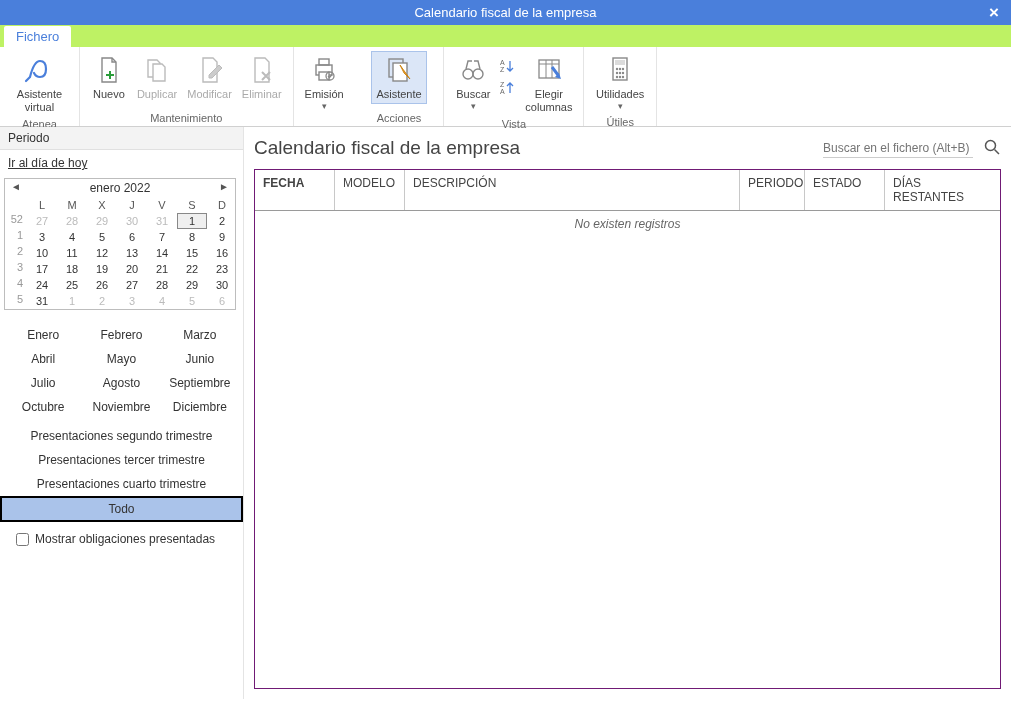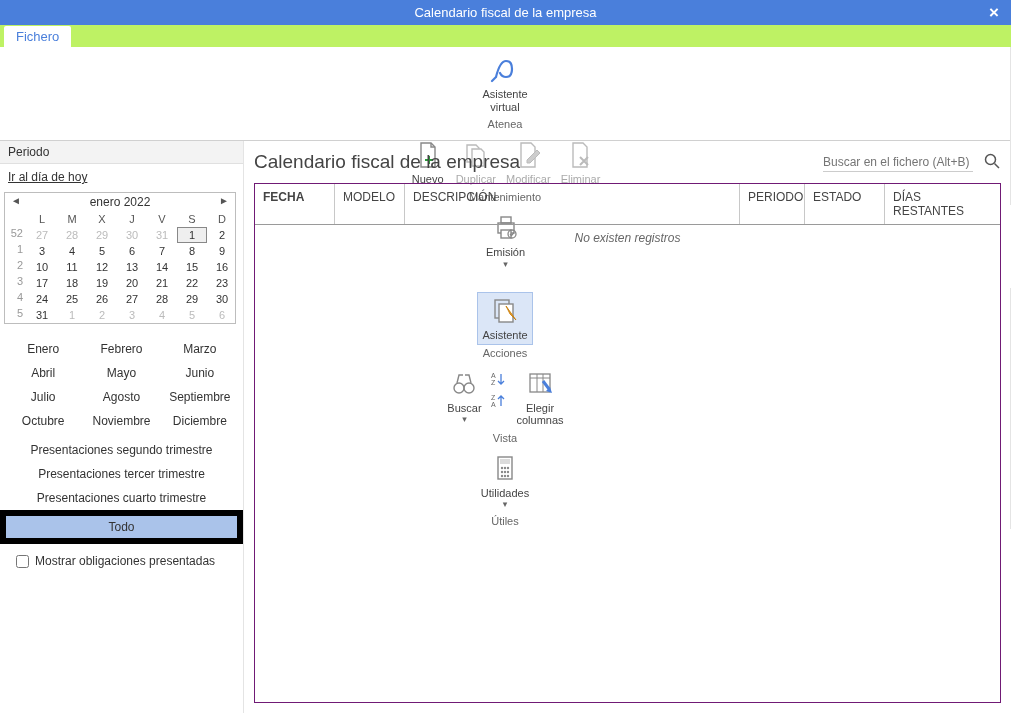--- a/index.html
+++ b/index.html
@@ -48,22 +48,21 @@
     font-size: 13px;
     border-top-left-radius: 2px;
     border-top-right-radius: 2px;
     cursor: pointer;
   }
   
   .ribbon {
     background: #fff;
     border-bottom: 1px solid #d0d0d0;
     display: flex;
-    height: 94px;
-    flex-direction: column;
+    height: 80px;
   }
   .group {
     display: flex;
     flex-direction: column;
     align-items: center;
     justify-content: space-between;
     padding: 4px 6px 0 6px;
     border-right: 1px solid #e4e4e4;
   }
   .group-buttons { display: flex; }
@@ -168,21 +167,21 @@
   }
   .month-btn { text-align: center; cursor: pointer; padding: 2px 0; }
   .preset-list { display: flex; flex-direction: column; }
   .preset {
     text-align: center;
     font-size: 12px;
     padding: 4px 0;
     cursor: pointer;
     border: 1px solid transparent;
   }
-  .preset.selected { background: #aac3ea; border: 6px solid #000000; }
+  .preset.selected { background: #aac3ea; border: 2px solid #000000; }
   .check-row {
     display: flex;
     align-items: center;
     gap: 6px;
     padding: 10px 16px;
     font-size: 12px;
   }
   .check-row input { margin:0; }
   
   .main { flex: 1; padding: 10px 10px 10px 10px; display: flex; flex-direction: column; }

